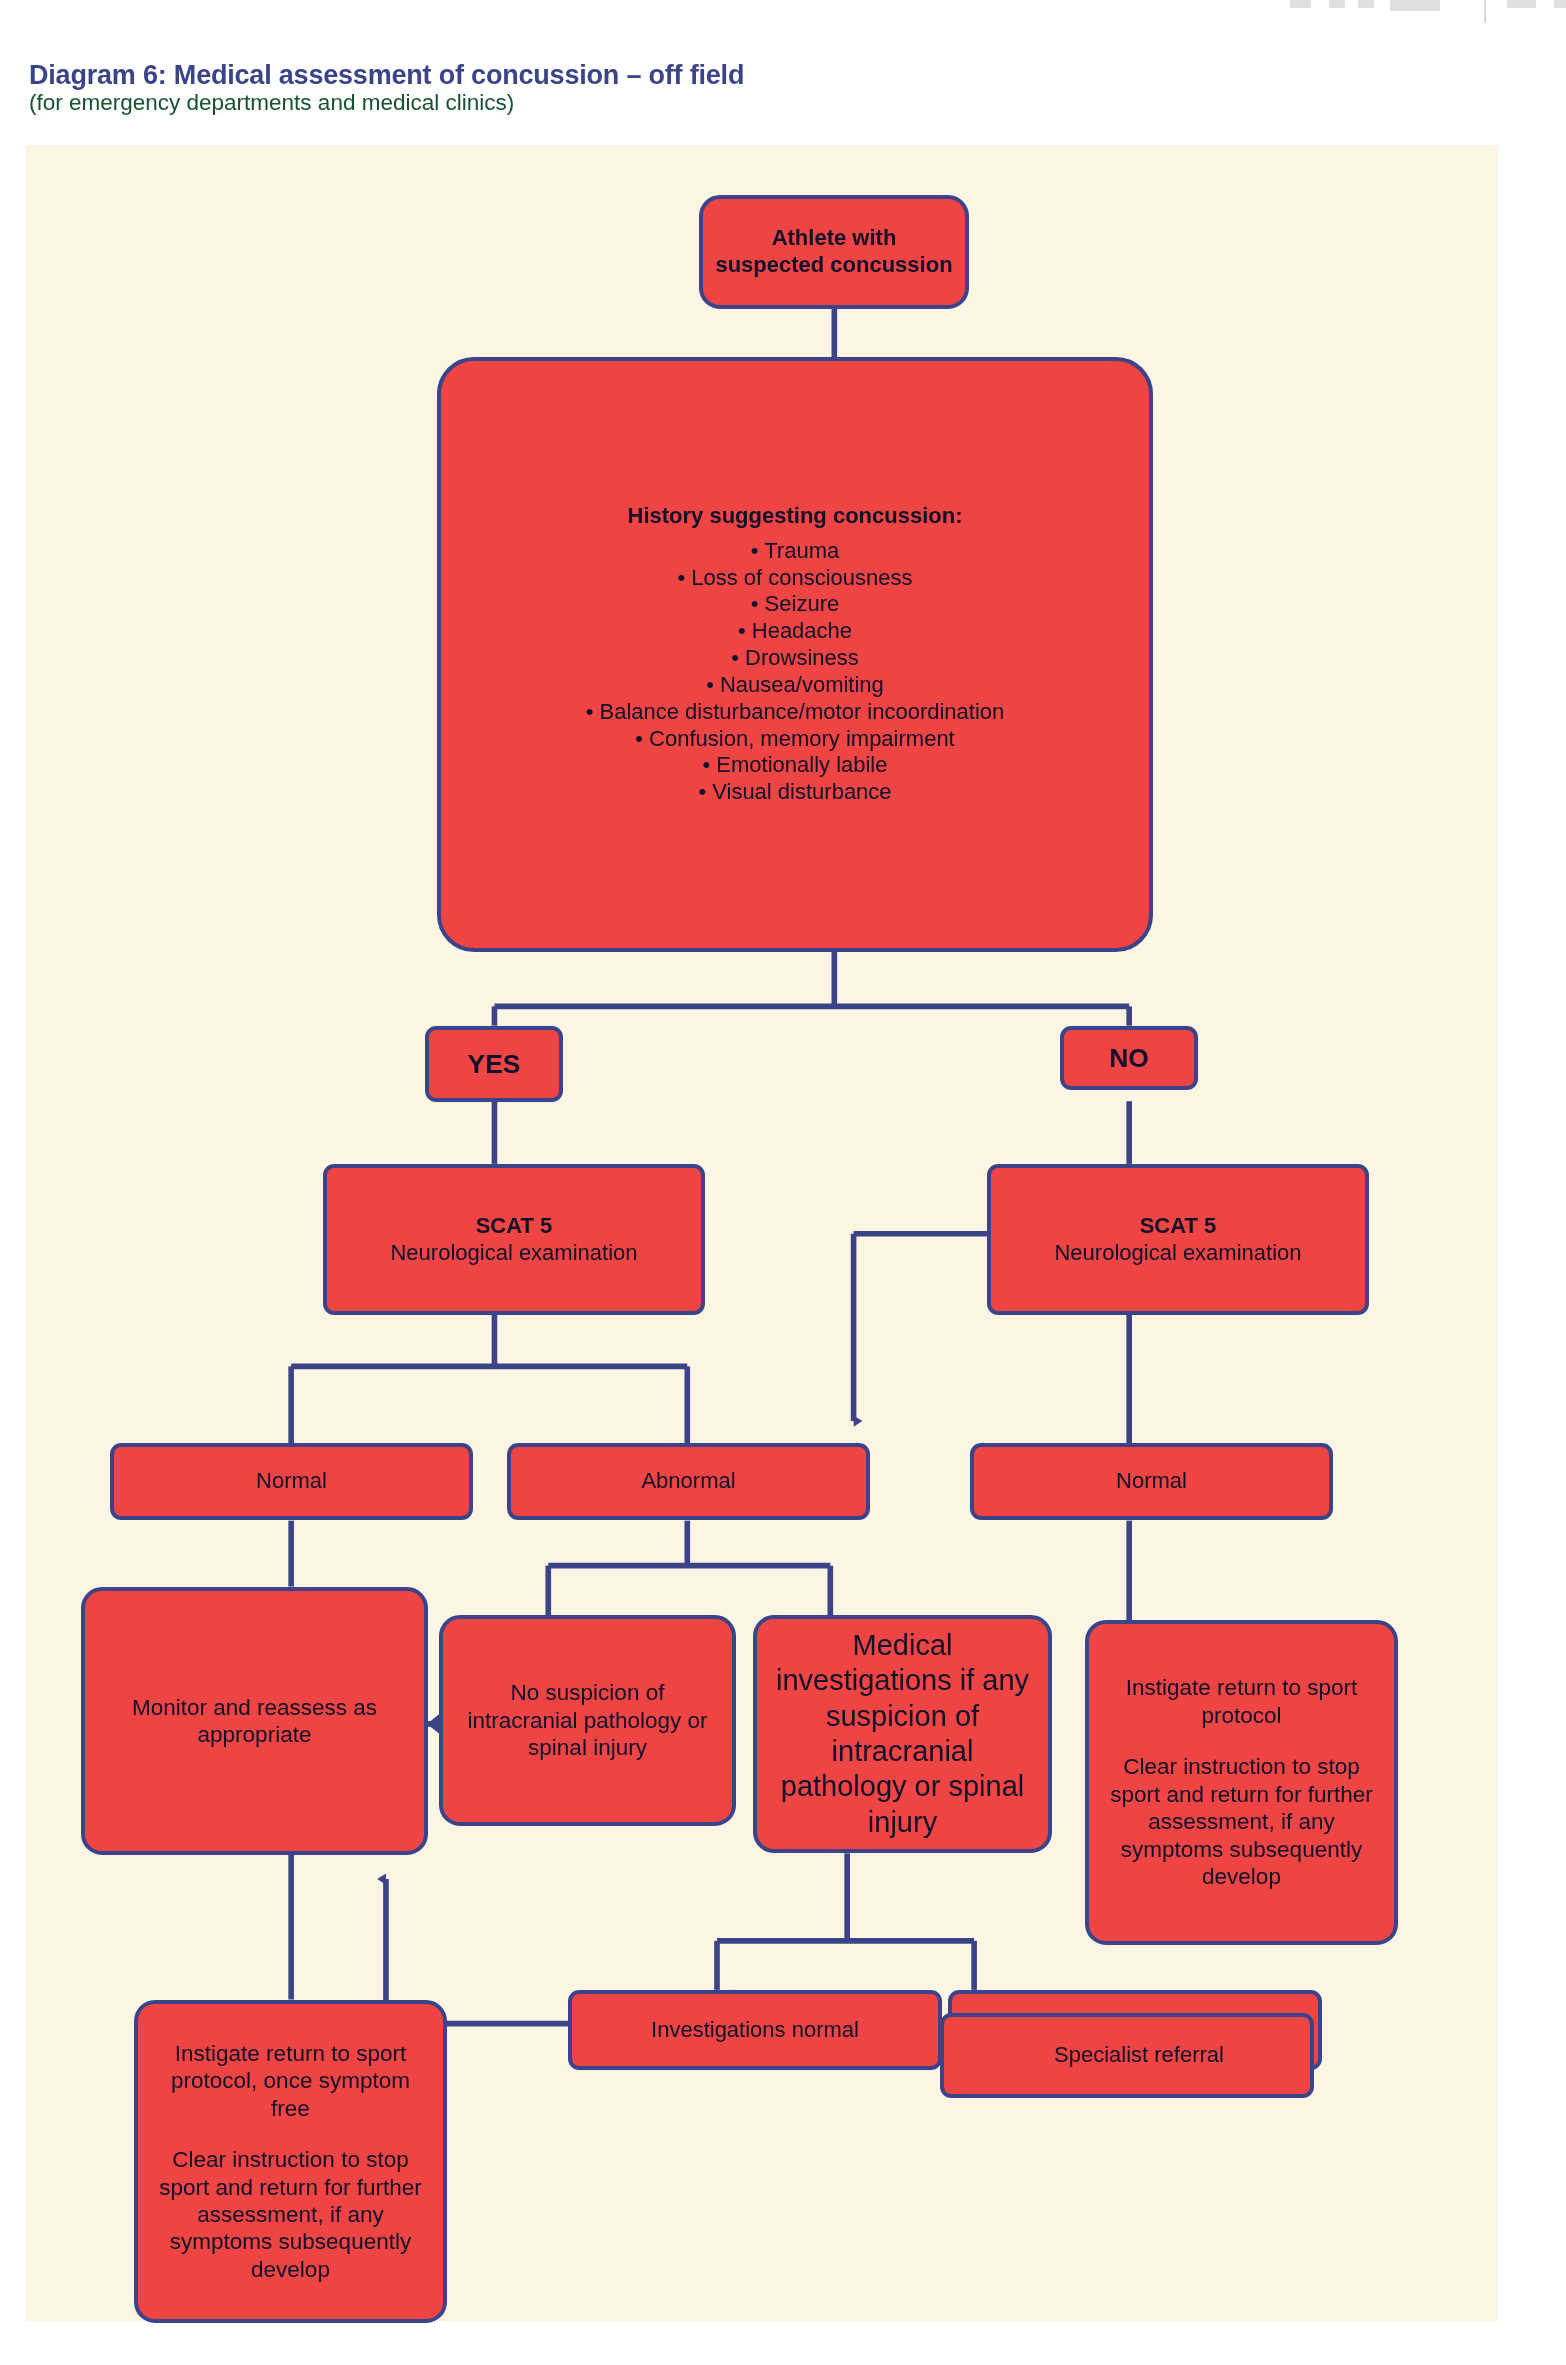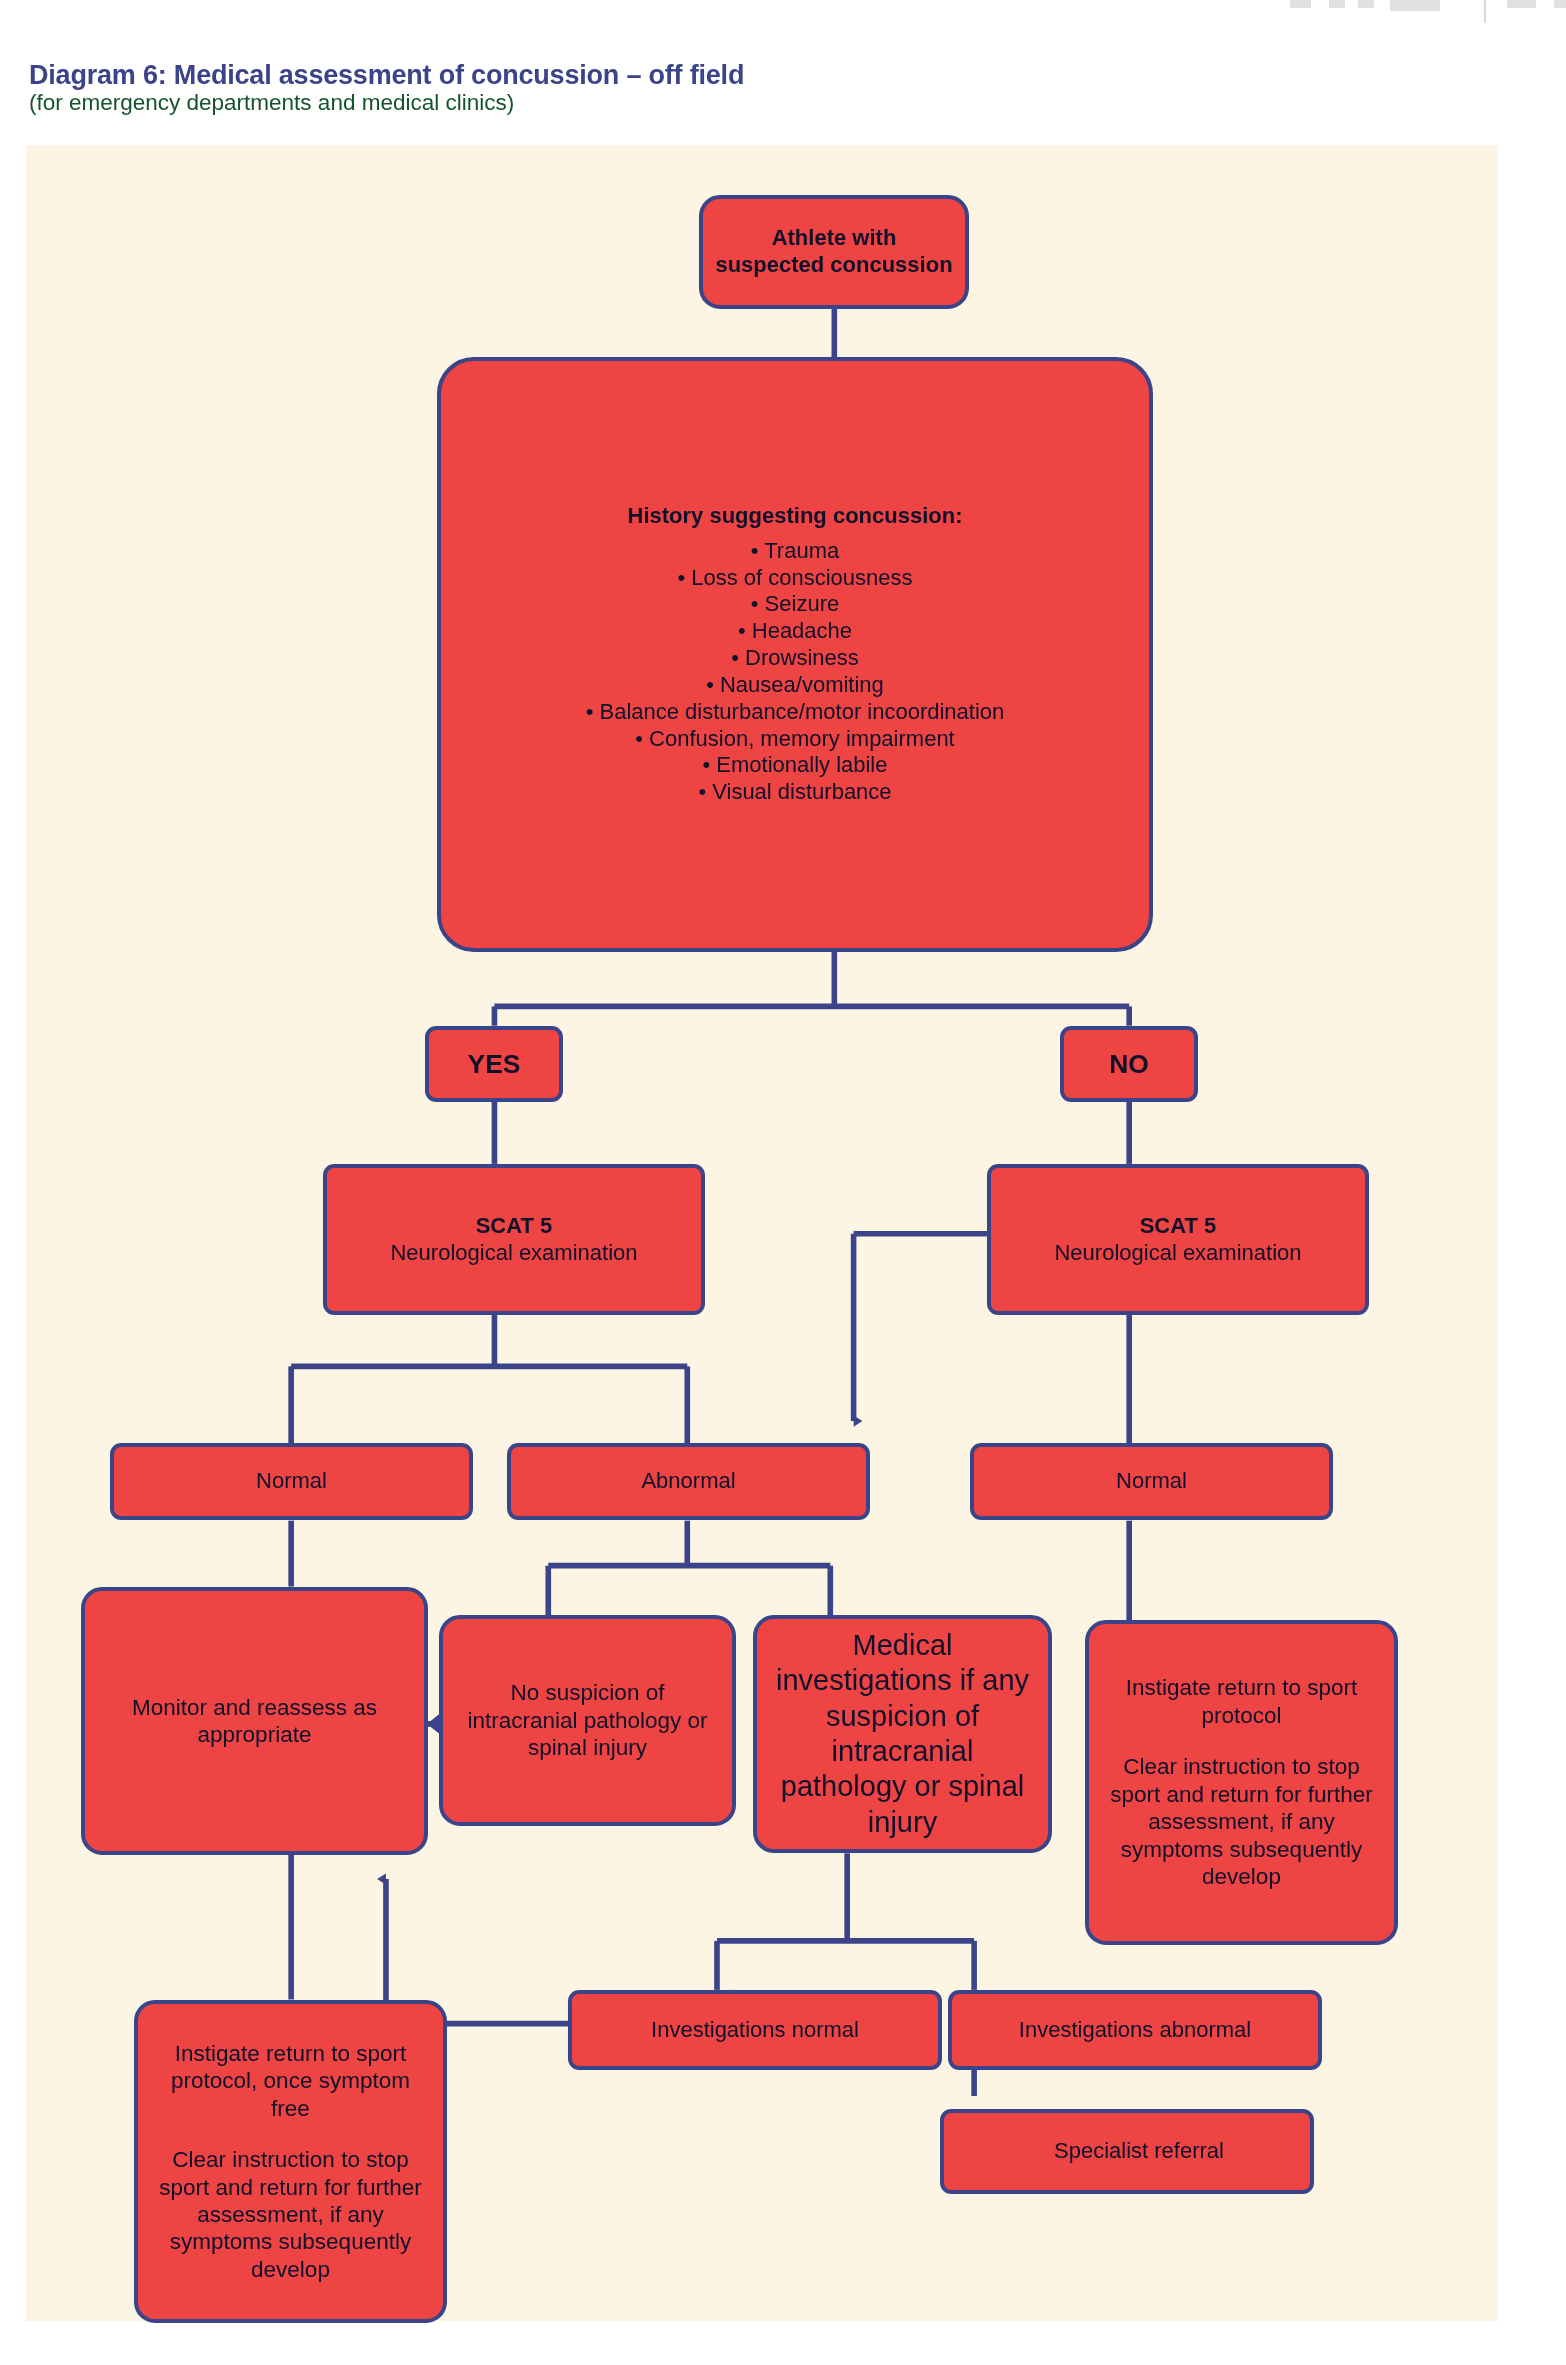--- a/index.html
+++ b/index.html
@@ -130,21 +130,21 @@
       <li>• Confusion, memory impairment</li>
       <li>• Emotionally labile</li>
       <li>• Visual disturbance</li>
     </ul>
   </div>
 
   <div class="node r14" style="left:399px;top:881px;width:138px;height:76px;font-size:26.5px;font-weight:bold;text-align:center;">
     <span>YES</span>
   </div>
 
-  <div class="node r14" style="left:1034px;top:881px;width:138px;height:76px;font-size:26.5px;font-weight:bold;">
+  <div class="node r14" style="left:1034px;top:881px;width:138px;height:64px;font-size:26.5px;font-weight:bold;">
     <span>NO</span>
   </div>
 
   <div class="node r14" style="left:297px;top:1019px;width:382px;height:151px;font-size:22px;">
     <div class="ttl">SCAT 5</div>
     <div class="sub">Neurological examination</div>
   </div>
 
   <div class="node r14" style="left:961px;top:1019px;width:382px;height:151px;font-size:22px;">
     <div class="ttl">SCAT 5</div>
@@ -186,18 +186,18 @@
   </div>
 
   <div class="node r14" style="left:542px;top:1845px;width:374px;height:80px;font-size:22px;">
     <span>Investigations normal</span>
   </div>
 
   <div class="node r14" style="left:922px;top:1845px;width:374px;height:80px;font-size:22px;">
     <span>Investigations abnormal</span>
   </div>
 
-  <div class="node r14" style="left:914px;top:1964px;width:374px;height:85px;font-size:22px;padding-left:24px;">
+  <div class="node r14" style="left:914px;top:1868px;width:374px;height:85px;font-size:22px;padding-left:24px;">
     <span>Specialist referral</span>
   </div>
 
 </div>
 
 
 </body></html>

